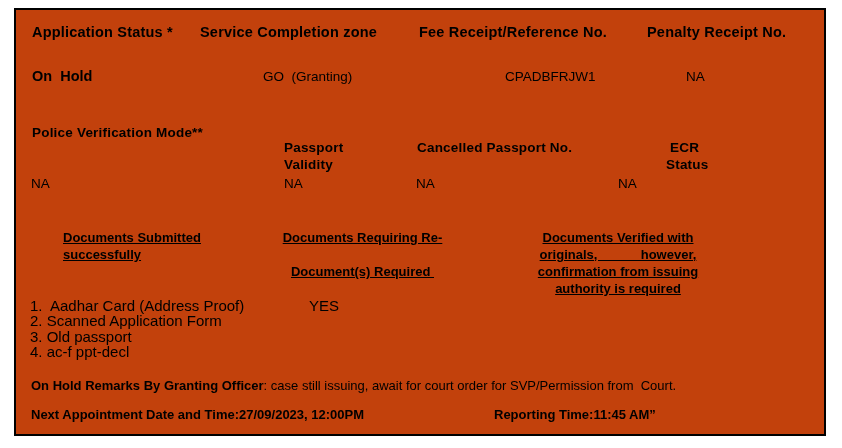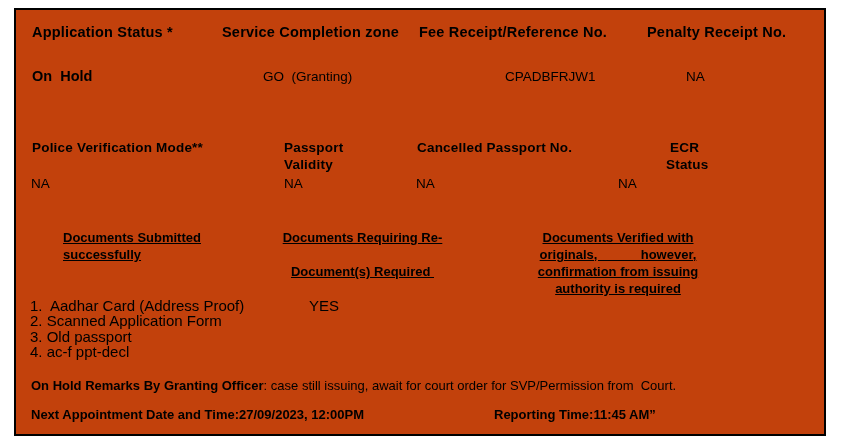--- a/index.html
+++ b/index.html
@@ -82,30 +82,30 @@
   }
 </style>
 </head>
 <body>
 
 <div class="page">
   <div class="doc-frame">
     <div class="inner">
 
       <div class="abs hdr-row" style="left:16px; top:14px;">Application Status *</div>
-      <div class="abs hdr-row" style="left:206px; top:14px;text-align:center;">Service Completion zone</div>
+      <div class="abs hdr-row" style="left:184px; top:14px;text-align:center;">Service Completion zone</div>
       <div class="abs hdr-row" style="left:403px; top:14px;">Fee Receipt/Reference No.</div>
       <div class="abs hdr-row" style="left:631px; top:14px;">Penalty Receipt No.</div>
 
       <div class="abs val-row bold" style="left:16px; top:58px; font-size:14.5px;">On  Hold</div>
       <div class="abs val-row" style="left:247px; top:59px;">GO  (Granting)</div>
       <div class="abs val-row" style="left:489px; top:59px;">CPADBFRJW1</div>
       <div class="abs val-row" style="left:670px; top:59px;">NA</div>
 
-      <div class="abs section-hdr" style="left:16px; top:130px;">Police Verification Mode**</div>
+      <div class="abs section-hdr" style="left:16px; top:115px;">Police Verification Mode**</div>
       <div class="abs section-hdr" style="left:268px; top:130px;">Passport</div>
       <div class="abs section-hdr" style="left:268px; top:147px;">Validity</div>
       <div class="abs section-hdr" style="left:401px; top:130px;">Cancelled Passport No.</div>
       <div class="abs section-hdr" style="left:654px; top:130px;">ECR</div>
       <div class="abs section-hdr" style="left:650px; top:147px;">Status</div>
 
       <div class="abs val-row" style="left:15px; top:166px;">NA</div>
       <div class="abs val-row" style="left:268px; top:166px;">NA</div>
       <div class="abs val-row" style="left:400px; top:166px;">NA</div>
       <div class="abs val-row" style="left:602px; top:166px;">NA</div>

